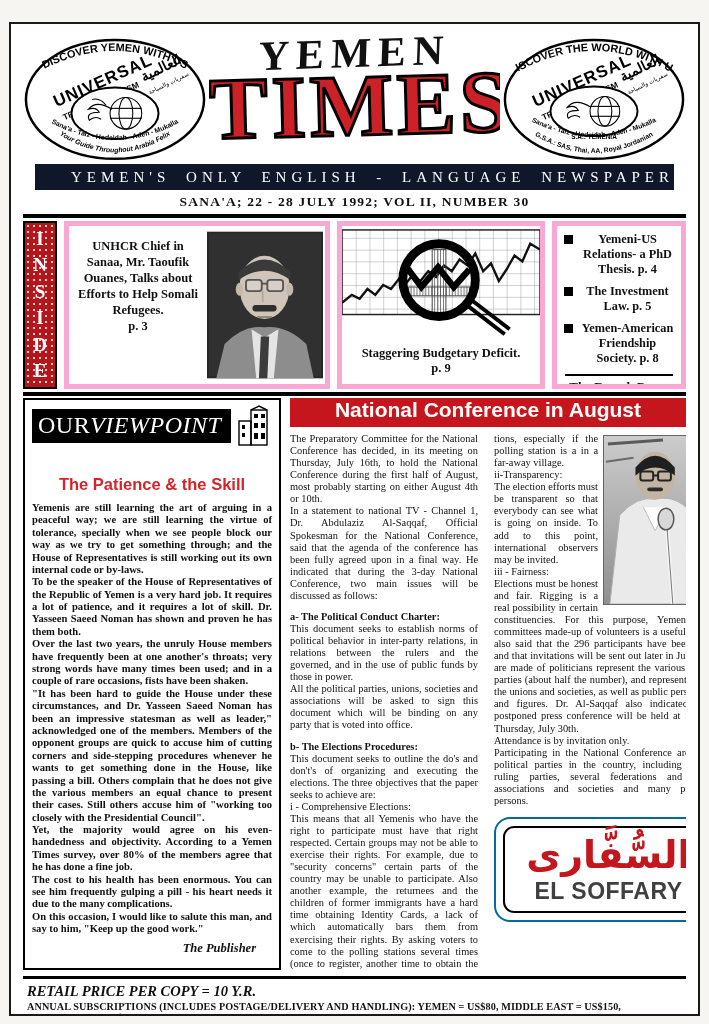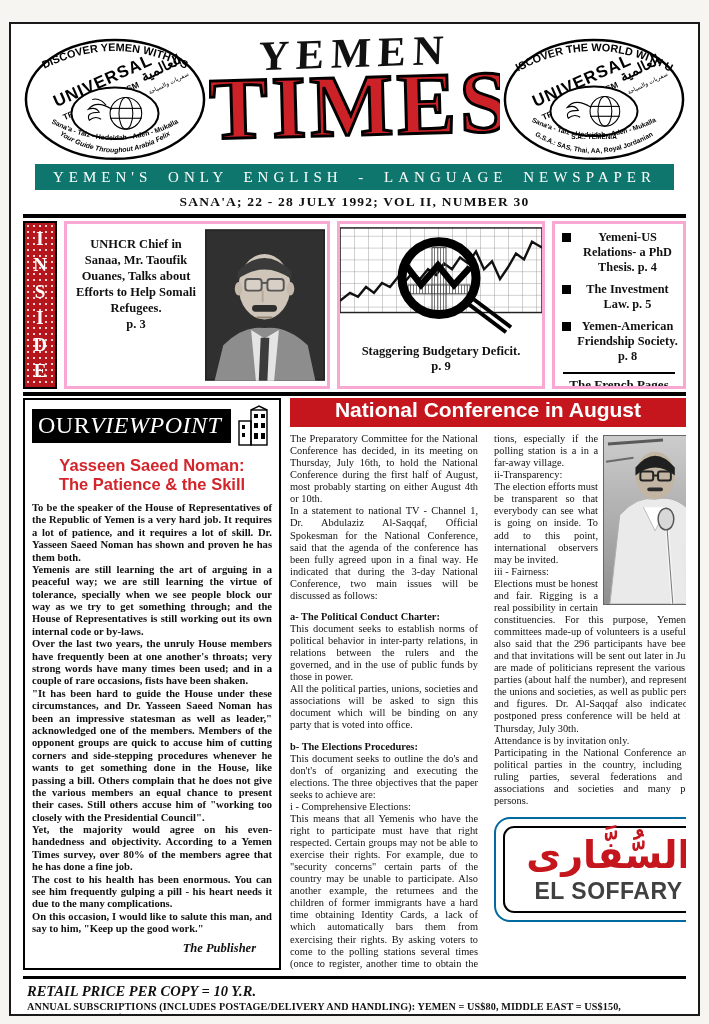--- a/index.html
+++ b/index.html
@@ -9,35 +9,35 @@
     background:#fff; border:2px solid #1a1a1a; padding:4px 10px 0 10px; overflow:hidden; }
 
   
   .masthead { display:flex; align-items:flex-start; height:136px; }
   .logo { width:188px; height:134px; flex:0 0 auto; }
   .title-block { flex:1; text-align:center; overflow:hidden; }
   .title-yemen { font-weight:bold; font-size:42px; letter-spacing:7px;
     transform:skewX(-4deg) rotate(-2deg); margin-top:4px; line-height:1; }
   .title-times { font-weight:bold; font-size:88px; line-height:0.92; letter-spacing:4px;
     color:#cc2127; -webkit-text-stroke:3px #000; margin-top:-8px; transform:rotate(-1.5deg); }
-  .banner { background:#0f766e; color:#fff; text-align:center; font-size:15px;
+  .banner { background:#0f172a; color:#fff; text-align:right; font-size:15px;
     letter-spacing:5px; word-spacing:7px; padding:5px 0 4px; margin:0 14px; }
   .dateline { text-align:center; font-weight:bold; font-size:13.5px; letter-spacing:1.2px;
     padding:4px 0 3px; }
   .rule { height:4px; background:#000; margin:1px 2px; }
 
   
   .inside { display:flex; gap:7px; height:168px; margin:3px 2px; }
   .inside-label { width:34px; flex:0 0 auto; border:2px solid #000;
     background-color:#b5161c;
     background-image:radial-gradient(circle, rgba(255,255,255,.8) 0.9px, transparent 1.3px);
     background-size:6px 6px;
     display:flex; flex-direction:column; align-items:center; justify-content:space-evenly;
     color:#fff; font-weight:bold; font-size:19px; }
-  .inside-box { border:3px solid #f9a8d4; background:#fff; overflow:hidden; }
+  .inside-box { border:5px solid #f9a8d4; background:#fff; overflow:hidden; }
   .box-unhcr { width:266px; display:flex; }
   .unhcr-text { width:136px; padding:12px 3px 0 5px; text-align:center;
     font-weight:bold; font-size:12.5px; line-height:1.28; }
   .unhcr-photo { flex:1; padding:2px; }
   .box-chart { width:208px; display:flex; flex-direction:column; }
   .chart-caption { text-align:center; font-weight:bold; font-size:12.5px; line-height:1.2;
     padding-bottom:3px; }
   .box-toc { flex:1; display:flex; flex-direction:column; padding:6px 4px 2px; }
   .toc-item { display:flex; align-items:flex-start; font-weight:bold; font-size:12.3px;
     line-height:1.22; margin-bottom:7px; }
@@ -267,26 +267,26 @@
             <rect x="18" y="9" width="4" height="4"></rect>
               <rect x="25" y="9" width="4" height="4"></rect>
             <rect x="18" y="18" width="4" height="5"></rect>
               <rect x="25" y="18" width="4" height="5"></rect>
             <rect x="18" y="28" width="4" height="6"></rect>
               <rect x="25" y="28" width="4" height="6"></rect>
           </g>
         </svg>
       </div>
       <div class="vp-headline">
-        <span>Yasseen Saeed Noman:</span><br>
+        <br>
         <span>The Patience &amp; the Skill</span>
       </div>
       <div class="vp-body">
+        <p>Yemenis are still learning the art of arguing in a peaceful way; we are still learning the virtue of tolerance, specially when we see people block our way as we try to get something through; and the House of Representatives is still working out its own internal code or by-laws.</p>
         <p>To be the speaker of the House of Representatives of the Republic of Yemen is a very hard job.  It requires a lot of patience, and it requires a lot of skill. Dr. Yasseen Saeed Noman has shown and proven he has them both.</p>
-        <p>Yemenis are still learning the art of arguing in a peaceful way; we are still learning the virtue of tolerance, specially when we see people block our way as we try to get something through; and the House of Representatives is still working out its own internal code or by-laws.</p>
         <p>Over the last two years, the unruly House members have frequently been at one another's throats; very strong words have many times been used; and in a couple of rare occasions, fists have been shaken.</p>
         <p>"It has been hard to guide the House under these circumstances, and Dr. Yasseen Saeed Noman has been an impressive statesman as well as leader," acknowledged one of the members.  Members of the opponent groups are quick to accuse him  of cutting corners and side-stepping procedures whenever he wants to get something done in the House, like passing a bill.  Others complain that he does not give the various members an equal chance to present their cases. Still others accuse him of  "working too closely with the Presidential Council".</p>
         <p>Yet, the majority would agree on his even-handedness and objectivity.  According to a Yemen Times survey, over 80% of the members agree that he has done a fine job.</p>
         <p>The cost to his health has been enormous. You can see him frequently gulping a pill - his heart needs it due to the many   complications.</p>
         <p>On this occasion, I would like to salute this man, and say to him, "Keep up the good work."</p>
       </div>
       <div class="vp-sign">The Publisher</div>
     </aside>
 
     <div class="conf">

